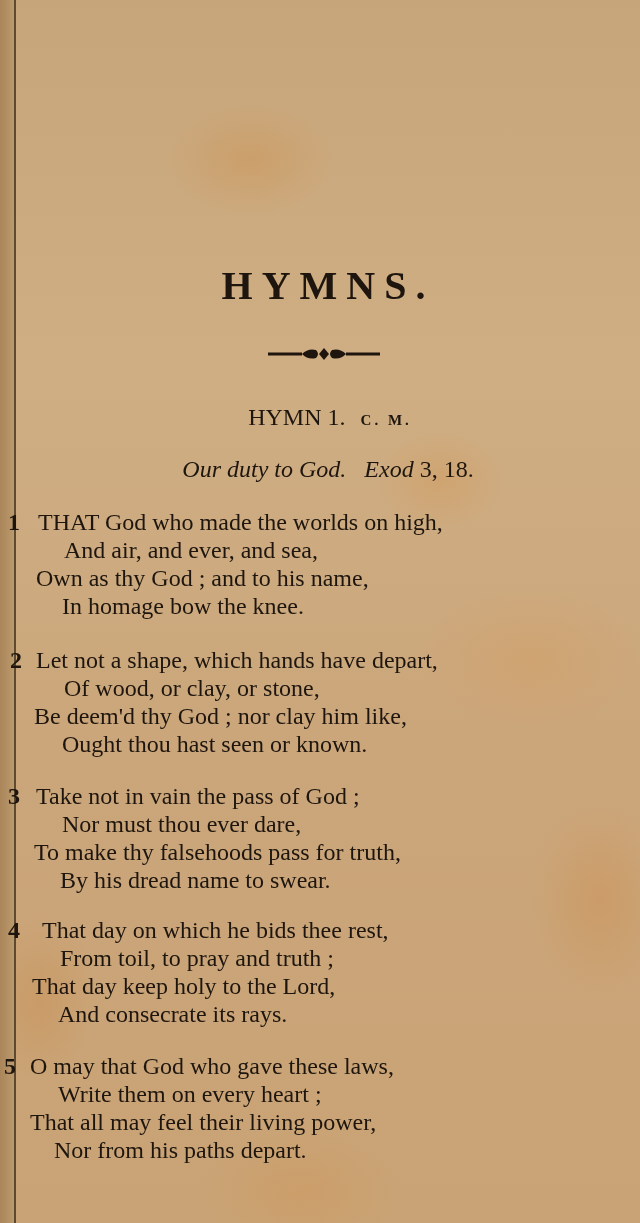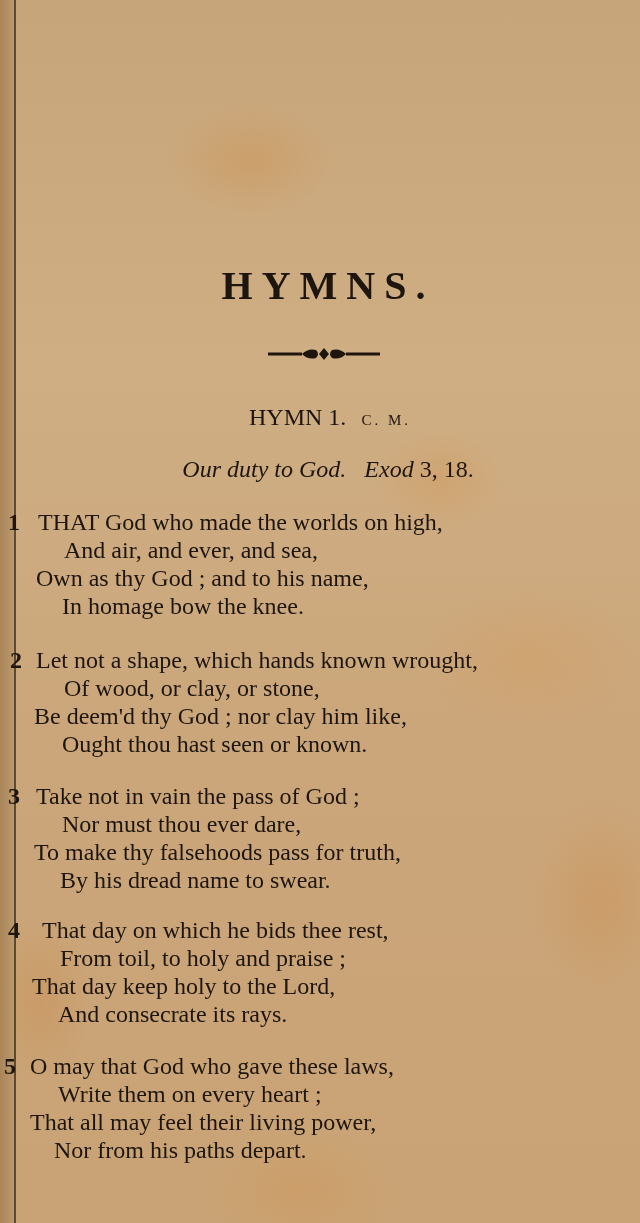--- a/index.html
+++ b/index.html
@@ -28,21 +28,21 @@
     position: absolute; left: 0; width: 640px; top: 262px; text-align: center;
     font-size: 40px; font-weight: bold; letter-spacing: 9px; padding-left: 8px;
   }
   .ornament {
     position: absolute; left: 268px; top: 346px; width: 112px; height: 16px;
   }
   .hymn-heading {
     position: absolute; left: 0; width: 640px; top: 404px; text-align: center;
     font-size: 24px; padding-left: 10px;
   }
-  .hymn-heading .meter { font-size: 15px; font-weight: normal; margin-left: 15px; letter-spacing: 3px; }
+  .hymn-heading .meter { font-size: 15px; font-weight: bold; margin-left: 15px; letter-spacing: 3px; }
   .subtitle {
     position: absolute; left: 0; width: 640px; top: 456px; text-align: center;
     font-size: 24px; font-style: italic; padding-left: 8px;
   }
   .subtitle .ref-num { font-style: normal; }
   .stanza { position: absolute; left: 0; width: 640px; }
   .line { position: absolute; font-size: 24px; white-space: nowrap; line-height: 28px; text-align: right; }
   .num { position: absolute; left: 6px; font-size: 24px; font-weight: bold; line-height: 28px; }
 </style>
 </head>
@@ -72,38 +72,38 @@
 <div class="stanza" style="top:508px">
   <span class="num" style="left:8px">1</span>
   <span class="line" style="left:38px;top:0">THAT God who made the worlds on high,</span>
   <span class="line" style="left:64px;top:28px">And air, and ever, and sea,</span>
   <span class="line" style="left:36px;top:56px">Own as thy God ; and to his name,</span>
   <span class="line" style="left:62px;top:84px">In homage bow the knee.</span>
 </div>
 
 <div class="stanza" style="top:646px">
   <span class="num" style="left:10px">2</span>
-  <span class="line" style="left:36px;top:0">Let not a shape, which hands known wrought,</span>
+  <span class="line" style="left:36px;top:0">Let not a shape, which hands have depart,</span>
   <span class="line" style="left:64px;top:28px">Of wood, or clay, or stone,</span>
   <span class="line" style="left:34px;top:56px">Be deem'd thy God ; nor clay him like,</span>
   <span class="line" style="left:62px;top:84px">Ought thou hast seen or known.</span>
 </div>
 
 <div class="stanza" style="top:782px">
   <span class="num" style="left:8px">3</span>
   <span class="line" style="left:36px;top:0">Take not in vain the pass of God ;</span>
   <span class="line" style="left:62px;top:28px">Nor must thou ever dare,</span>
   <span class="line" style="left:34px;top:56px">To make thy falsehoods pass for truth,</span>
   <span class="line" style="left:60px;top:84px">By his dread name to swear.</span>
 </div>
 
 <div class="stanza" style="top:916px">
   <span class="num" style="left:8px">4</span>
   <span class="line" style="left:42px;top:0">That day on which he bids thee rest,</span>
-  <span class="line" style="left:60px;top:28px">From toil, to holy and praise ;</span>
+  <span class="line" style="left:60px;top:28px">From toil, to pray and truth ;</span>
   <span class="line" style="left:32px;top:56px">That day keep holy to the Lord,</span>
   <span class="line" style="left:58px;top:84px">And consecrate its rays.</span>
 </div>
 
 <div class="stanza" style="top:1052px">
   <span class="num" style="left:4px">5</span>
   <span class="line" style="left:30px;top:0">O may that God who gave these laws,</span>
   <span class="line" style="left:58px;top:28px">Write them on every heart ;</span>
   <span class="line" style="left:30px;top:56px">That all may feel their living power,</span>
   <span class="line" style="left:54px;top:84px">Nor from his paths depart.</span>

